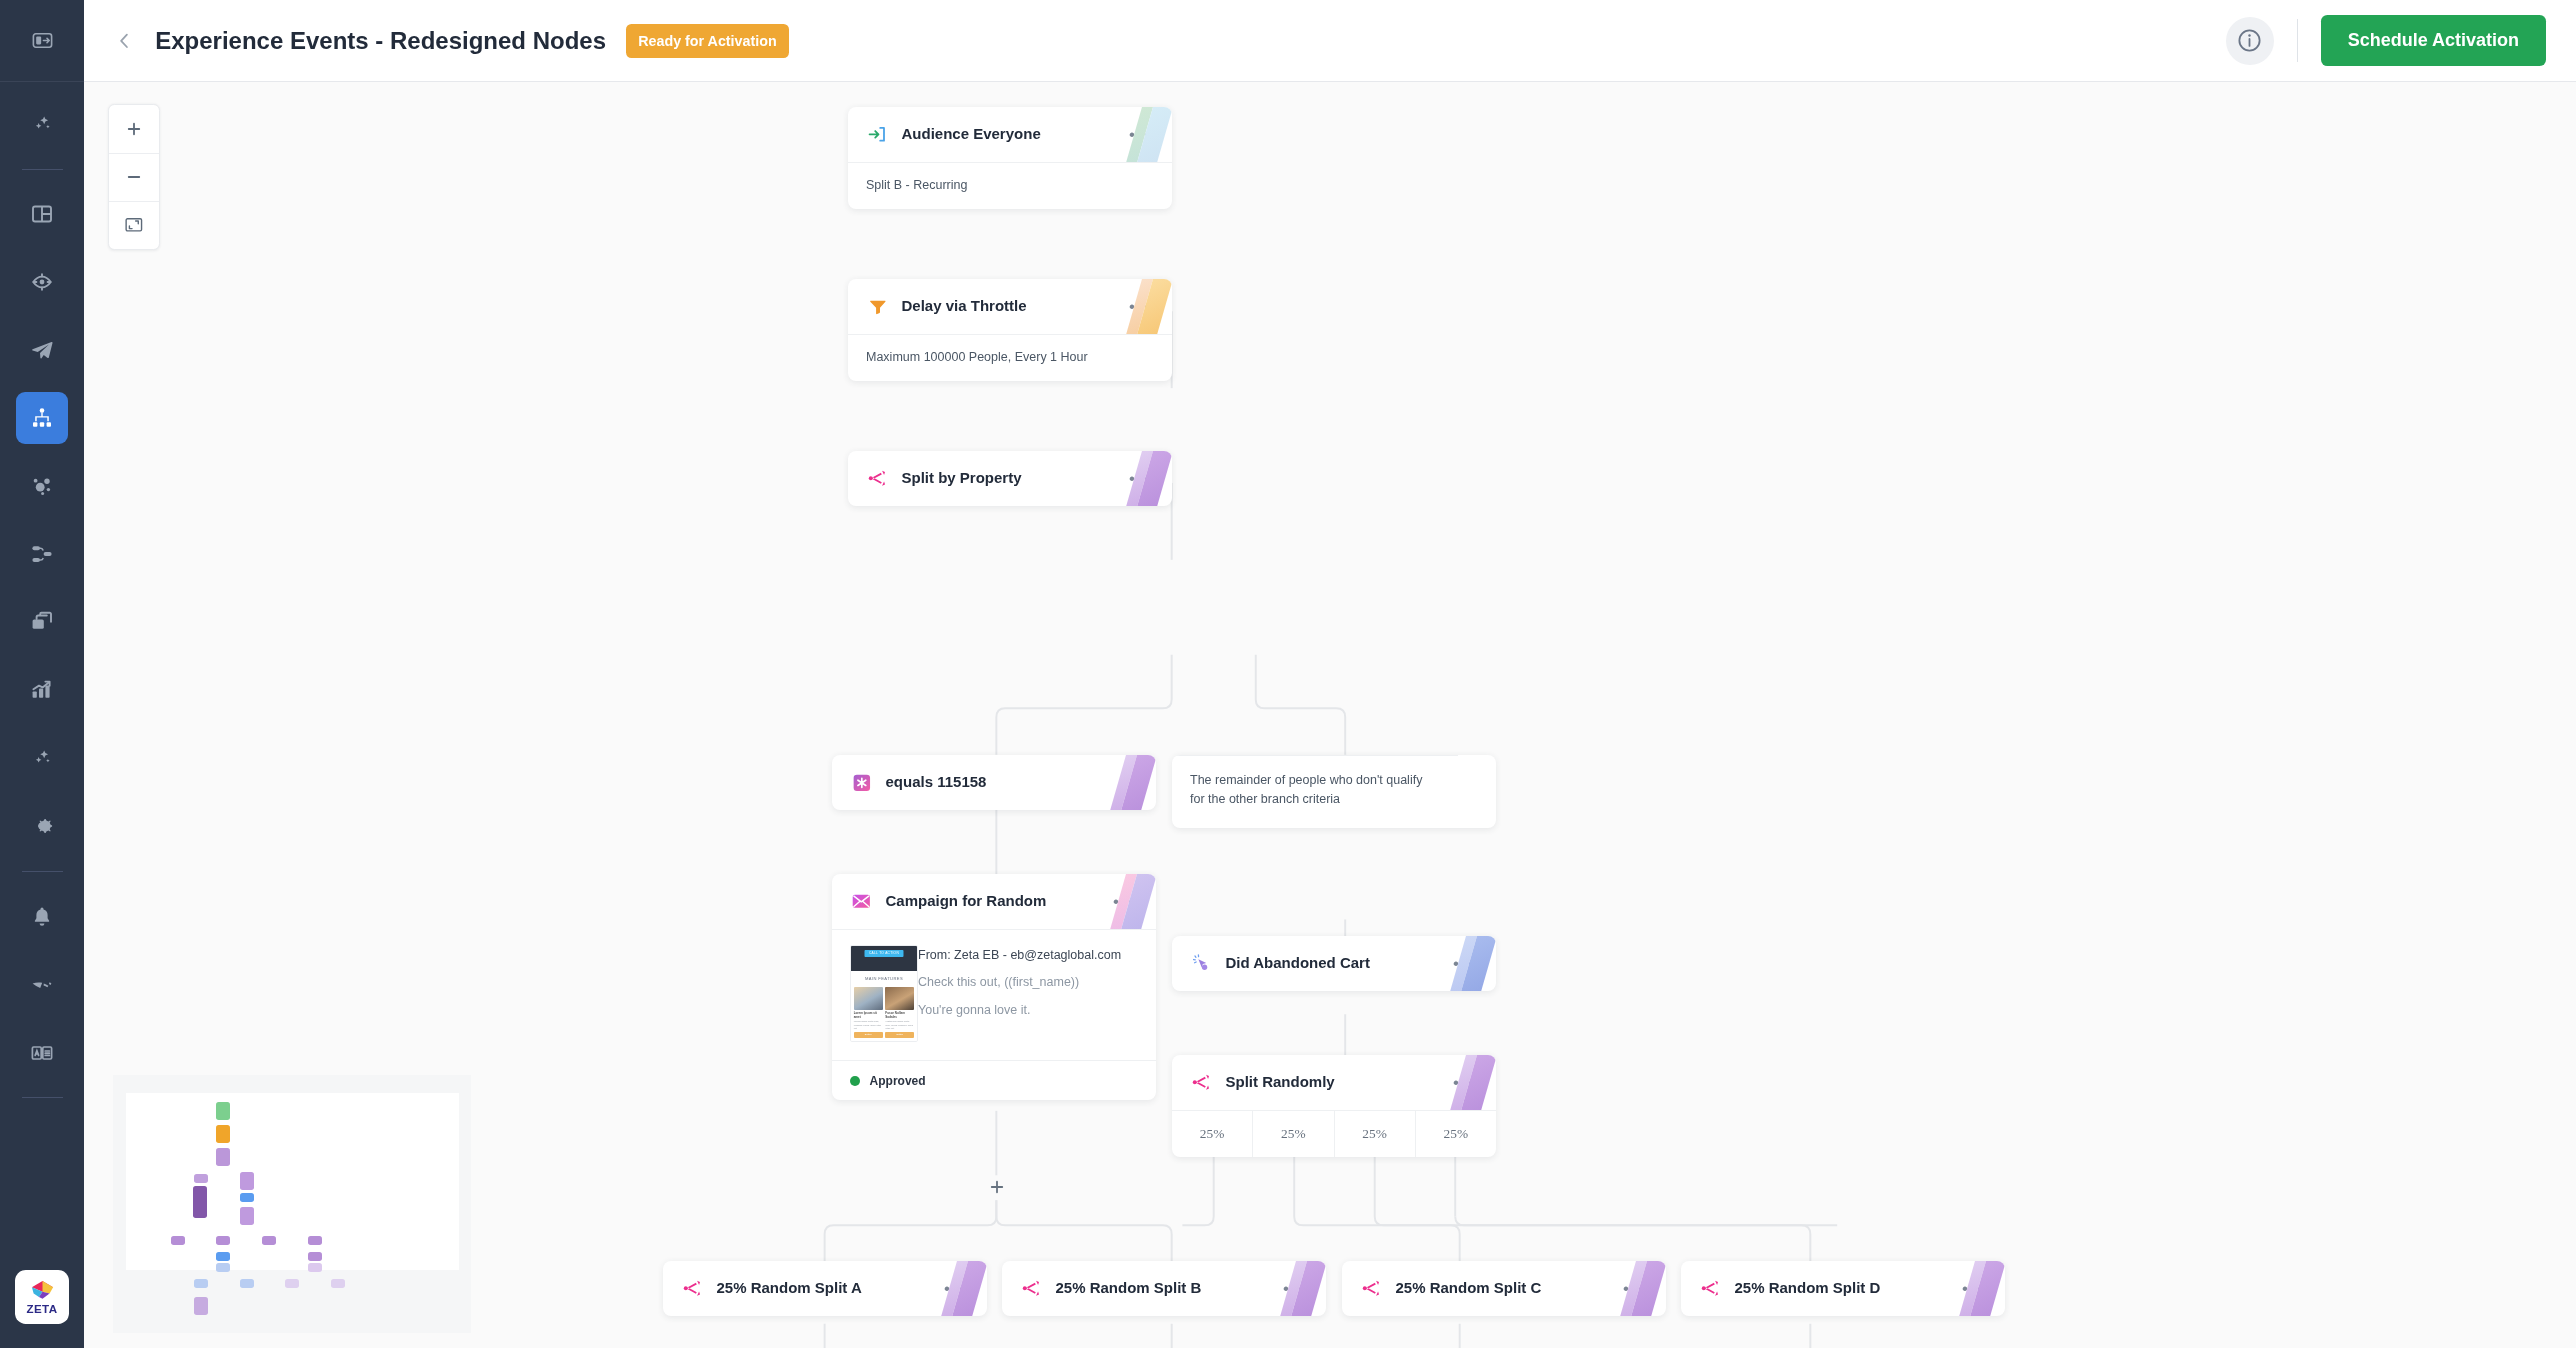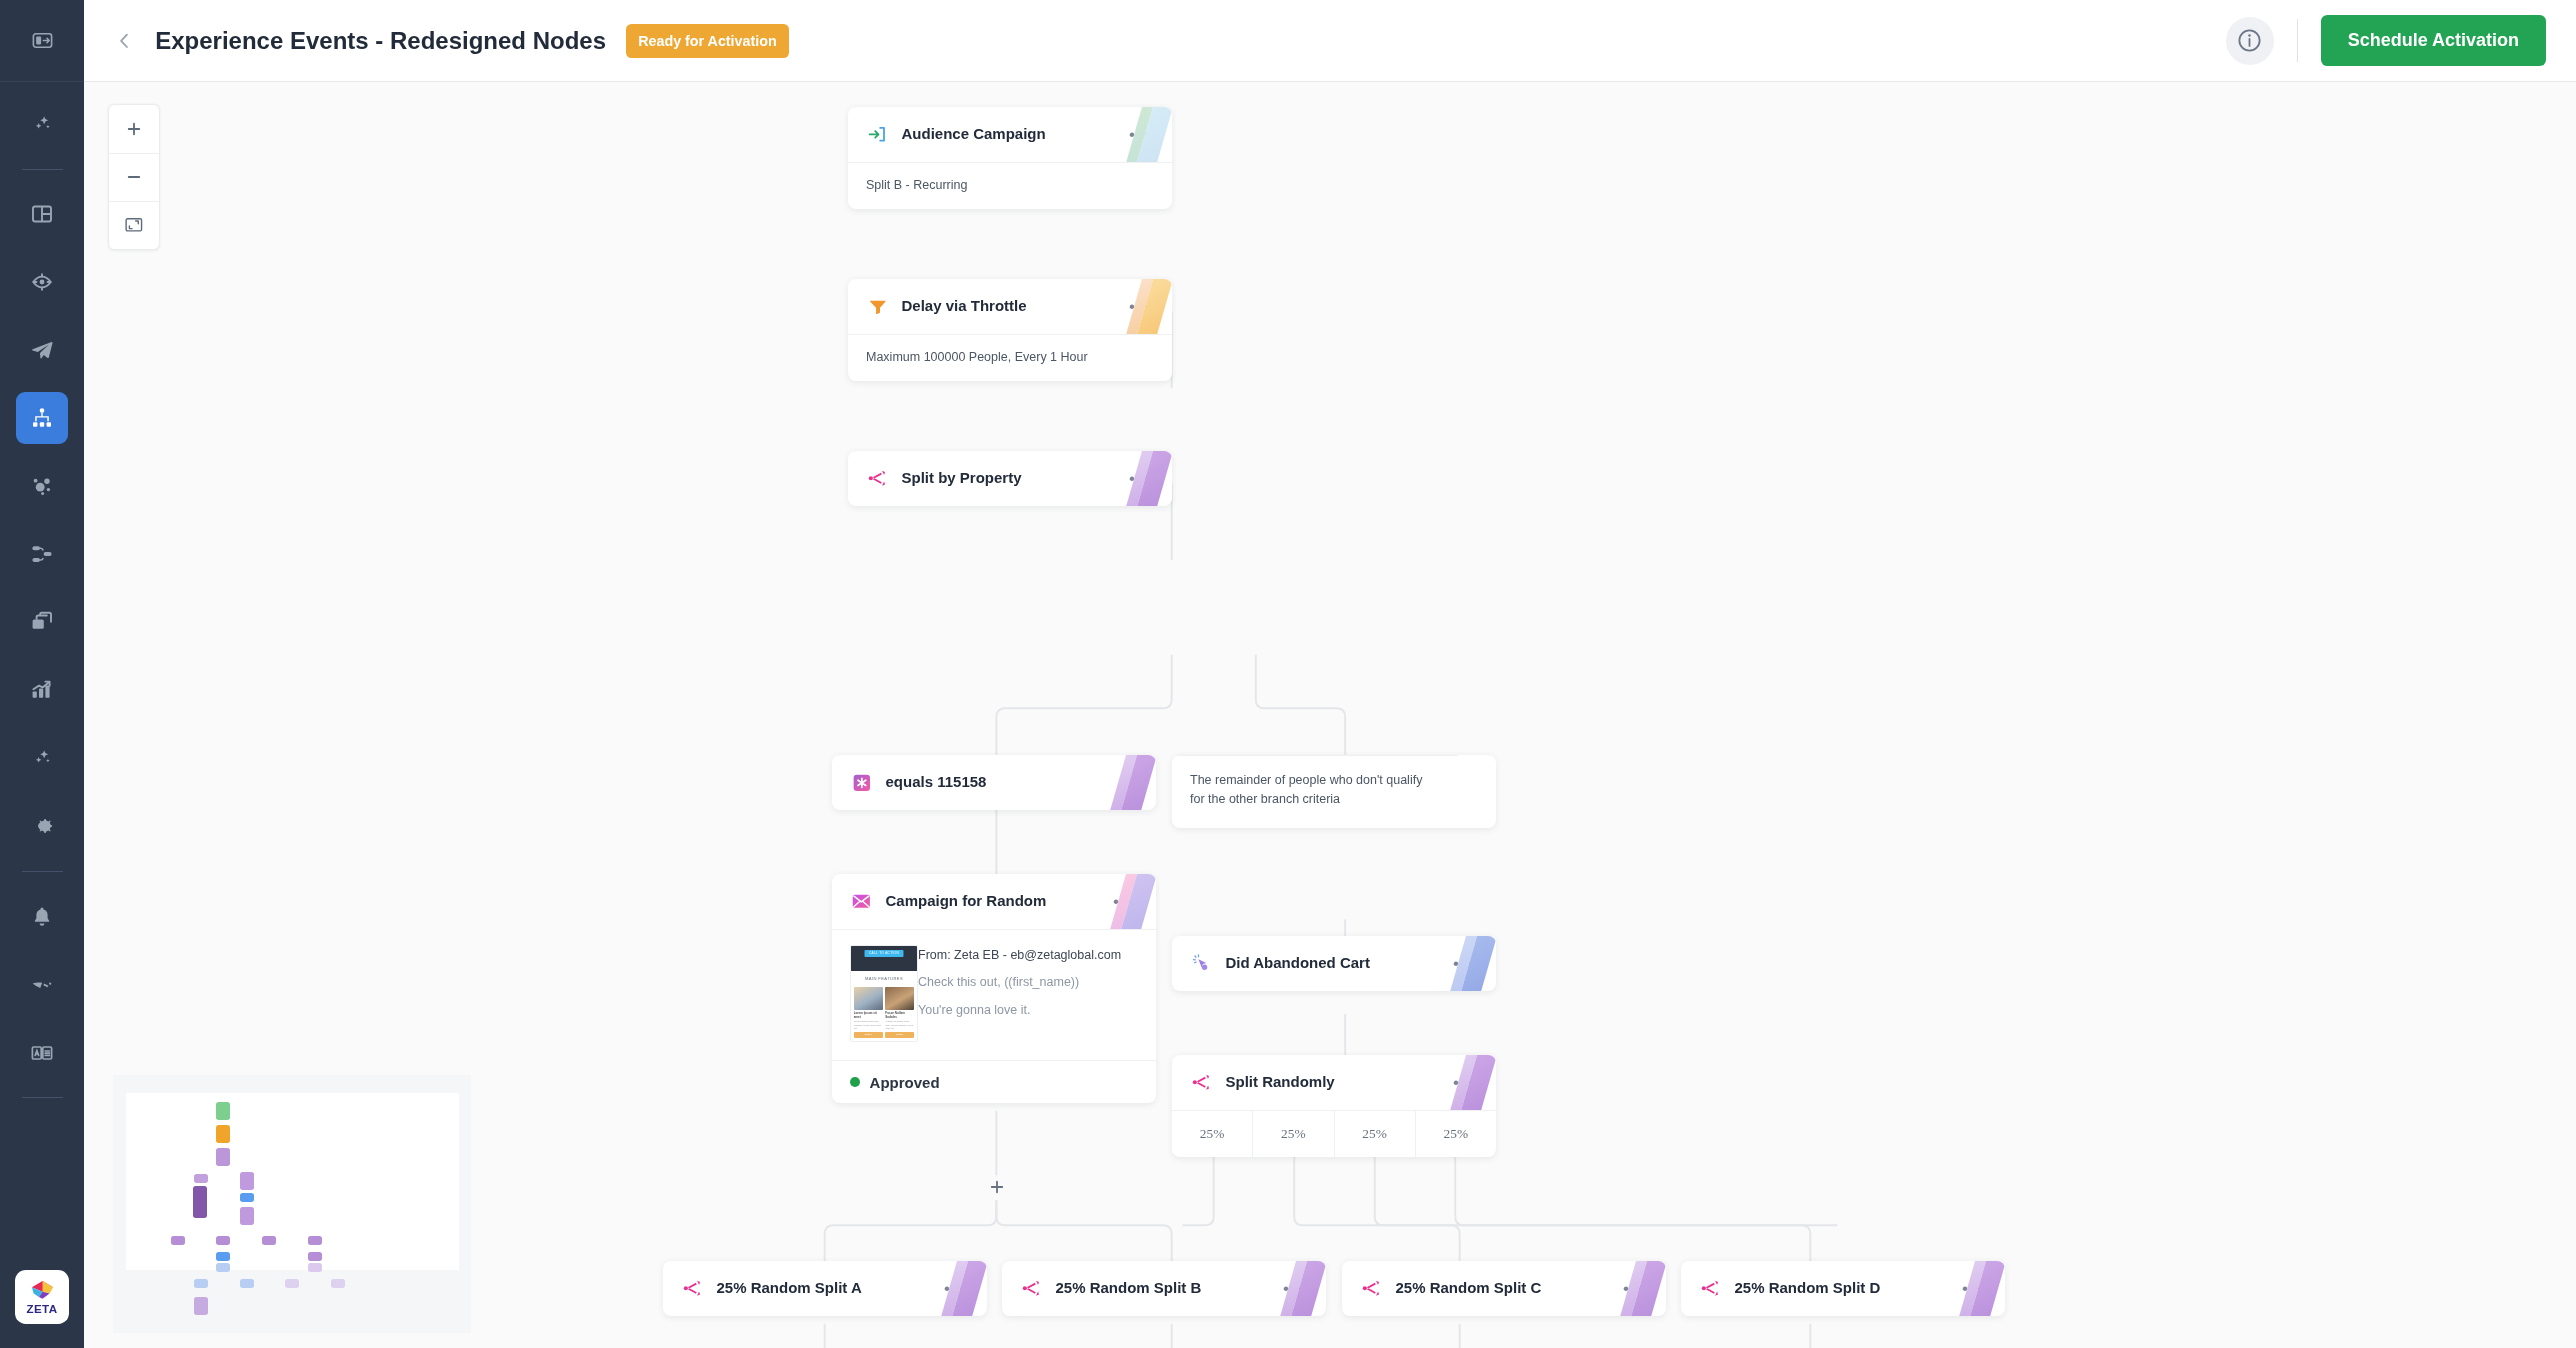--- a/index.html
+++ b/index.html
@@ -145,21 +145,21 @@
   .mt-btn { margin-top:2.7px; background:#efb35c; border-radius:0.9px; height:5.4px; display:flex; align-items:center; justify-content:center; }
   .mt-btn span { font-size: 2.3px; color:#fff; }
   .mail-meta { flex: 1 1 auto; padding-top: 0.9px; }
   .mail-from { font-size: 12.5px; color: #3c4654; margin-bottom: 8px; }
   .mail-sub  { font-size: 12.5px; color: #8d97a3; margin-bottom: 8px; }
   .mail-pre  { font-size: 12.5px; color: #8d97a3; }
   .node-foot {
     border-top: 0.9px solid #eef0f2; padding: 12.5px 18px; display:flex; align-items:center; gap: 9.8px;
   }
   .dot-ok { width: 9.8px; height: 9.8px; border-radius: 50%; background: #21a04c; flex:0 0 9.8px; }
-  .foot-label { font-size: 15px; font-weight: 700; color: #2b3442; }
+  .foot-label { font-size: 12px; font-weight: 700; color: #2b3442; }
 
   
   .pct-strip { display: flex; border-top: 0.9px solid #eef0f2; font-family: Liberation Serif, serif; }
   .pct-cell {
     flex: 1 1 0; text-align: center; padding: 15px 0; font-size: 13.4px; color: #67717e; font-weight: 400;
   }
   .pct-cell + .pct-cell { border-left: 0.9px solid #eef0f2; }
 
   
   .plus {
@@ -389,21 +389,21 @@
     </div>
 
     <div class="node" style="left:764px; top:25px; width:324px;">
       <div class="node-head">
         <span class="node-ico">
           <svg width="20.6" height="20.6" viewBox="0 0 24 24" fill="none" stroke-width="2.1" stroke-linecap="round" stroke-linejoin="round">
             <path d="M3 12h10M9.6 8.2L13.4 12 9.6 15.8" stroke="#2aa96a"></path>
             <path d="M15.4 4.6h4.4v14.8h-4.4" stroke="#4aa3e8"></path>
           </svg>
         </span>
-        <span class="node-title">Audience Campaign</span>
+        <span class="node-title">Audience Everyone</span>
         <span class="dots">•••</span>
         <span class="accent">
           <i class="s1" style="background:linear-gradient(160deg,#cfe8d5,#c5e3d8);"></i>
           <i class="s2" style="background:linear-gradient(150deg,#d5ecf7,#cfe4f3);"></i>
         </span>
       </div>
       <div class="node-body">Split B - Recurring</div>
     </div>
 
     <div class="node" style="left:764px; top:197px; width:324px;">

